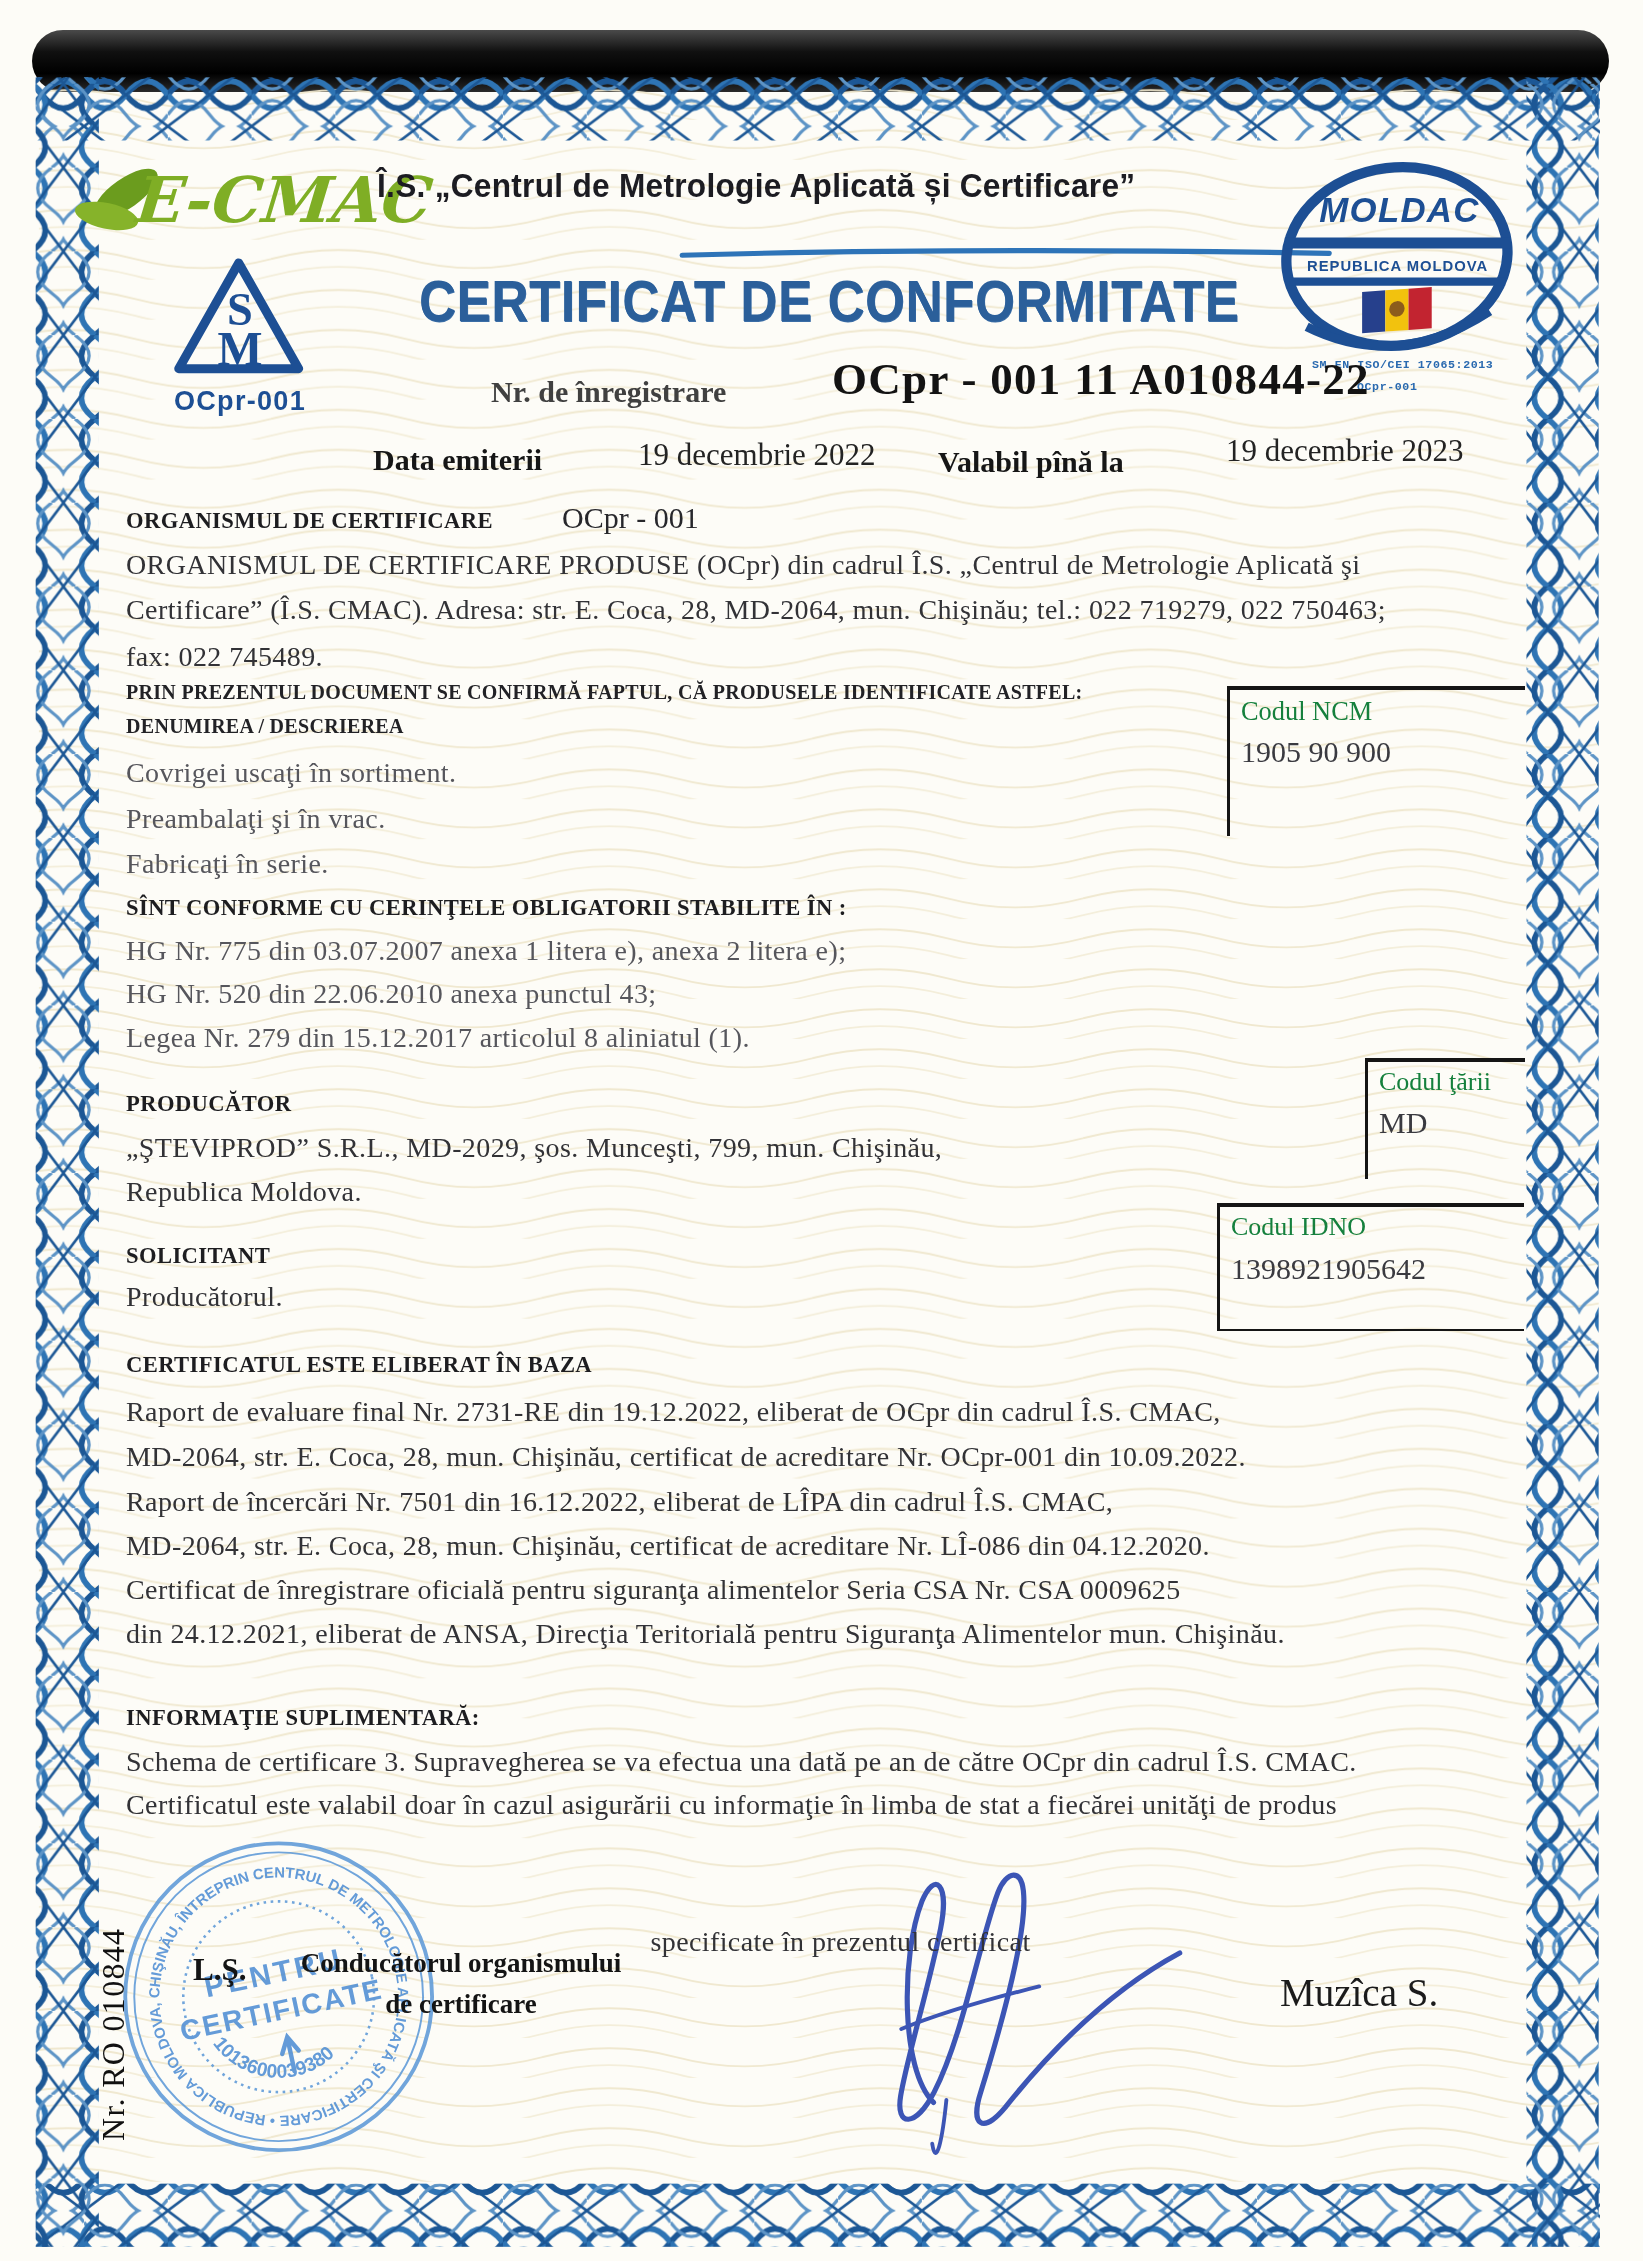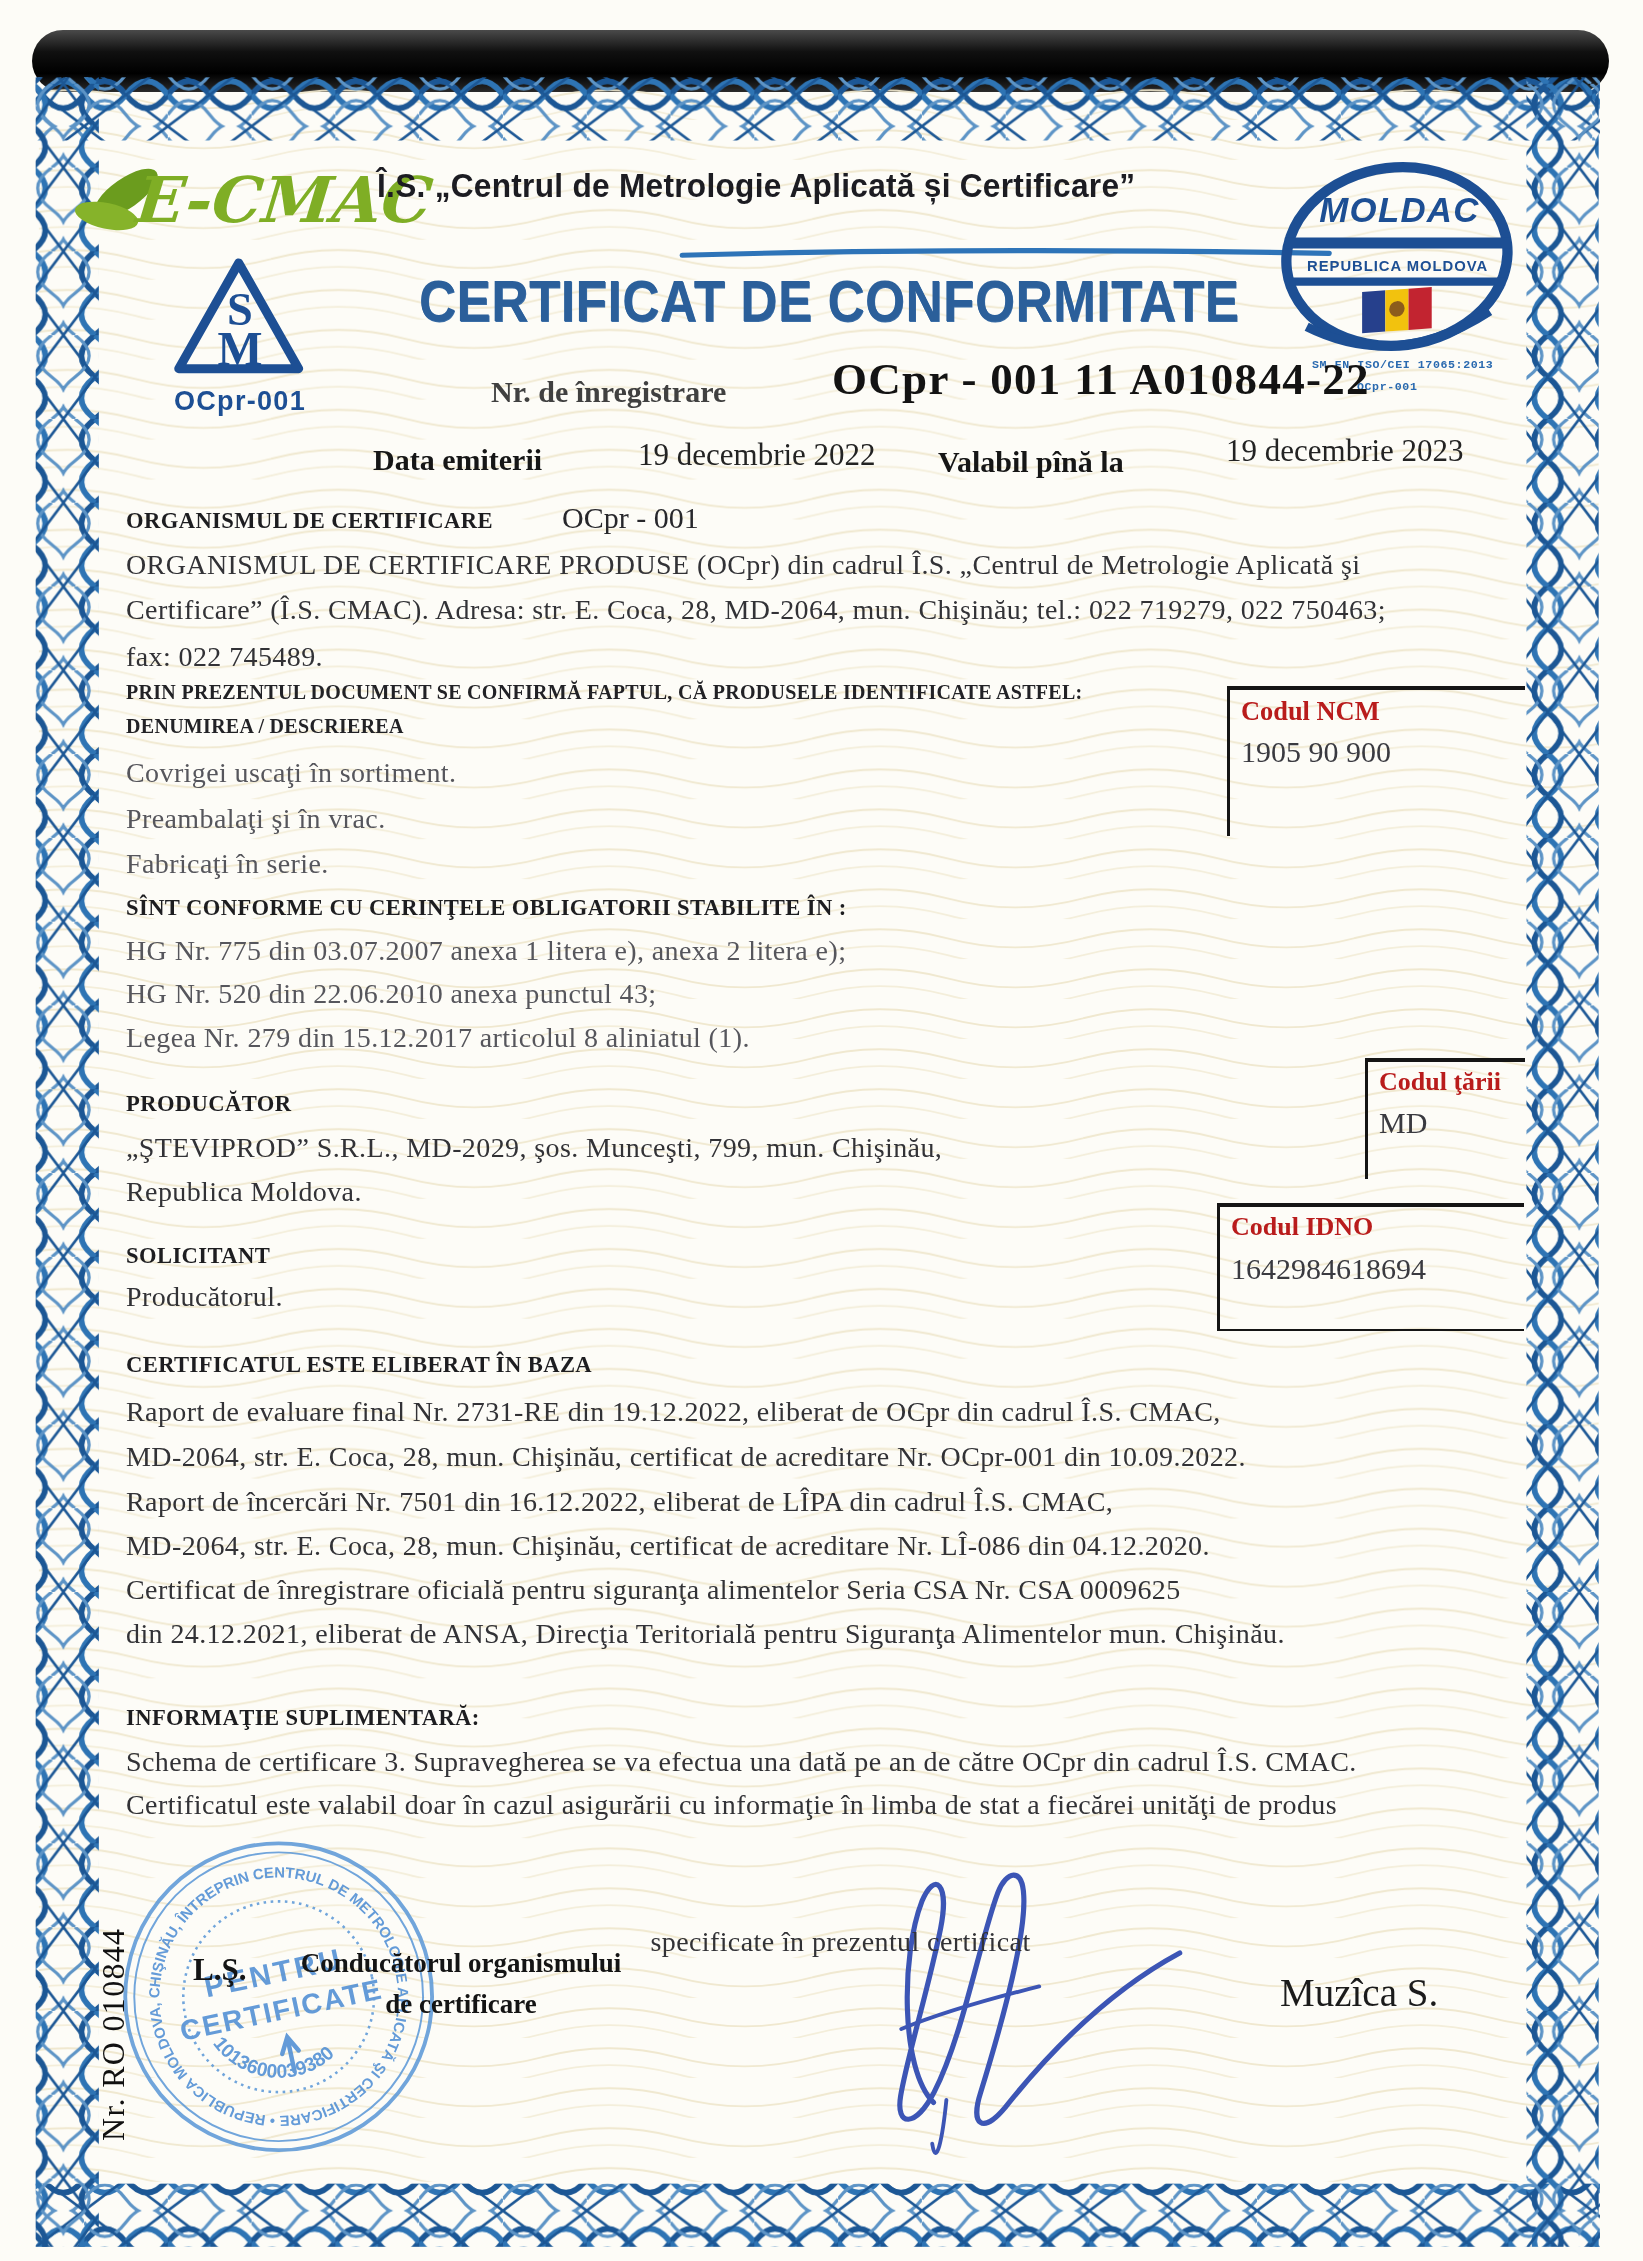--- a/index.html
+++ b/index.html
@@ -12,21 +12,21 @@
   .sans{font-family:"Liberation Sans",sans-serif;}
   .serif{font-family:"Liberation Serif",serif;}
   .orgtitle{font-size:34px;font-weight:bold;color:#1c1c22;transform:scaleX(.93);transform-origin:left top;letter-spacing:0.3px;}
   .certtitle{font-size:57px;font-weight:bold;color:#2b5f9a;transform:scaleX(.9);transform-origin:left top;letter-spacing:0.6px;
              text-shadow:0.6px 0.6px 0 #3a6da6;}
   .lbl{font-weight:bold;font-size:22.6px;color:#1d1d20;letter-spacing:0.4px;}
   .lblsm{font-weight:bold;font-size:20px;color:#222226;letter-spacing:0.3px;}
   .body44{font-size:28px;color:#323236;letter-spacing:0.4px;}
   .faded{color:#56565c;}
   .boxline{position:absolute;background:#151515;}
-  .boxlabel{font-weight:bold;font-size:26.4px;color:#b91c1c;}
+  .boxlabel{font-weight:normal;font-size:26.4px;color:#15803d;}
   .boxval{font-size:30px;color:#3a3a40;}
   .blurline{filter:blur(0.5px);color:#2a6ab0;font-weight:bold;font-family:Liberation Mono, monospace;}
   .center{text-align:center;}
 </style>
 </head>
 <body>
 
 <div class="page">
 
   <div class="scanstrip"></div>
@@ -168,21 +168,21 @@
   <div class="txt boxlabel" style="left:1379px;top:1067px;font-size:26px;">Codul ţării</div>
   <div class="txt boxval" style="left:1379px;top:1106px;">MD</div>
 
   <div class="txt lbl" style="left:126px;top:1243px;">SOLICITANT</div>
   <div class="txt body44" style="left:126px;top:1281px;">Producătorul.</div>
 
   <div class="boxline" style="left:1217px;top:1203px;width:307px;height:3.9px;"></div>
   <div class="boxline" style="left:1217px;top:1203px;width:2.6px;height:128px;"></div>
   <div class="boxline" style="left:1217px;top:1329px;width:307px;height:1.9px;"></div>
   <div class="txt boxlabel" style="left:1231px;top:1212px;font-size:26px;">Codul IDNO</div>
-  <div class="txt boxval" style="left:1231px;top:1252px;">1642984618694</div>
+  <div class="txt boxval" style="left:1231px;top:1252px;">1398921905642</div>
 
   <div class="txt lbl" style="left:126px;top:1352px;">CERTIFICATUL ESTE ELIBERAT ÎN BAZA</div>
   <div class="txt body44" style="left:126px;top:1396px;">Raport de evaluare final Nr. 2731-RE din 19.12.2022, eliberat de OCpr din cadrul Î.S. CMAC,</div>
   <div class="txt body44" style="left:126px;top:1441px;">MD-2064, str. E. Coca, 28, mun. Chişinău, certificat de acreditare Nr. OCpr-001 din 10.09.2022.</div>
   <div class="txt body44" style="left:126px;top:1486px;">Raport de încercări Nr. 7501 din 16.12.2022, eliberat de LÎPA din cadrul Î.S. CMAC,</div>
   <div class="txt body44" style="left:126px;top:1530px;">MD-2064, str. E. Coca, 28, mun. Chişinău, certificat de acreditare Nr. LÎ-086 din 04.12.2020.</div>
   <div class="txt body44" style="left:126px;top:1574px;">Certificat de înregistrare oficială pentru siguranţa alimentelor Seria CSA Nr. CSA 0009625</div>
   <div class="txt body44" style="left:126px;top:1618px;">din 24.12.2021, eliberat de ANSA, Direcţia Teritorială pentru Siguranţa Alimentelor mun. Chişinău.</div>
 
   <div class="txt lbl" style="left:126px;top:1705px;">INFORMAŢIE SUPLIMENTARĂ:</div>

